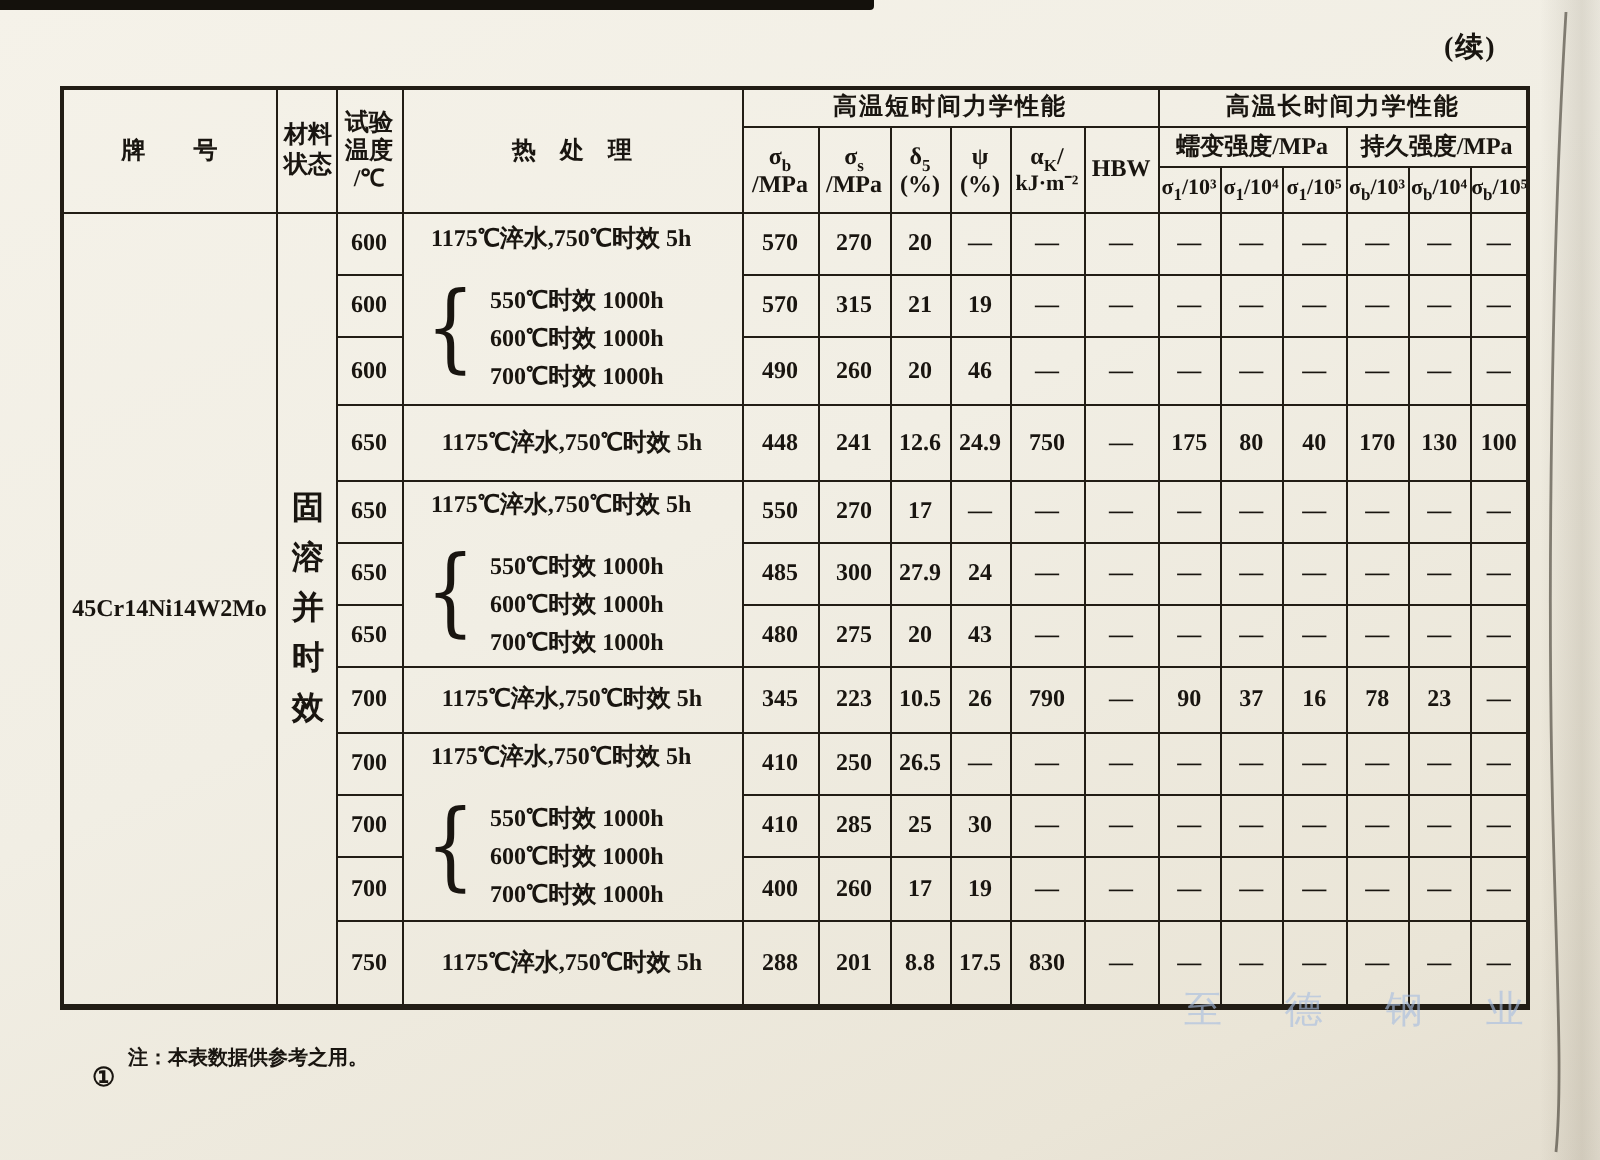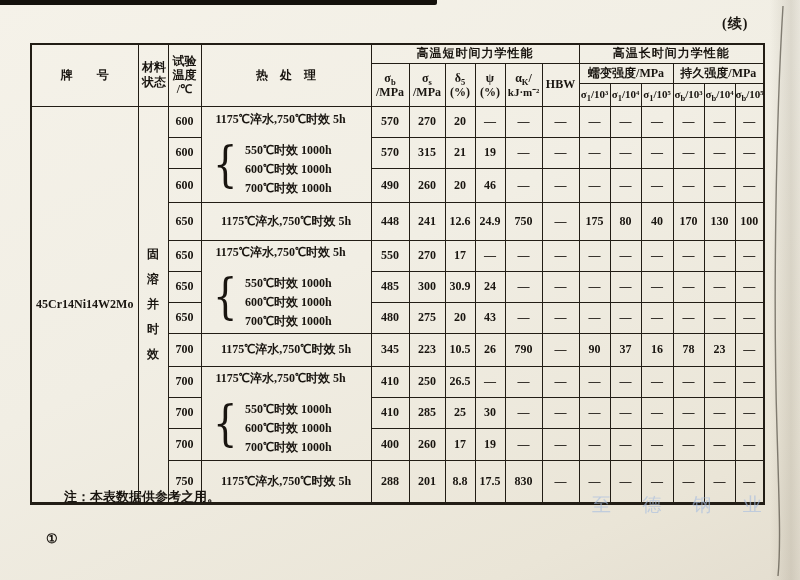--- a/index.html
+++ b/index.html
@@ -15,30 +15,30 @@
   .cont-mark{position:absolute;left:722px;top:15px;font-size:14px;font-weight:bold;letter-spacing:1px;}
 
   table.props{position:absolute;left:30px;top:43px;width:733px;border-collapse:collapse;table-layout:fixed;
     border:2px solid #221d15;border-bottom-width:3px;}
   table.props td{border:1px solid #221d15;padding:0;text-align:center;vertical-align:middle;
     font-size:12px;font-weight:bold;line-height:1.25;color:#191510;overflow:hidden;}
   .hline{line-height:14px;}
   td sub{font-size:8.5px;line-height:0;}
   .grp{letter-spacing:1px;}
   .state-inner{width:26px;margin:0 auto;word-break:break-all;line-height:15px;text-align:right;}
-  .state-cell-inner{width:14px;margin:0 auto;word-break:break-all;line-height:25px;font-size:12px;font-family:Liberation Serif, serif;}
+  .state-cell-inner{width:14px;margin:0 auto;word-break:break-all;line-height:25px;font-size:16px;font-family:Liberation Serif, serif;}
   .treat-cell{text-align:center;}
   .treat-single{text-align:center;}
   .treat-base{text-align:left;padding-left:14px;line-height:19px;}
   .brace-row{display:flex;align-items:center;padding-left:11px;}
   .brace{font-size:48px;font-weight:400;line-height:58px;transform:scaleX(.8);transform-origin:left center;
     font-family:"DejaVu Serif", serif;}
   .brace-lines{text-align:left;padding-left:2px;margin-top:12px;}
   .brace-lines div{line-height:19px;white-space:nowrap;}
-  .note1{position:absolute;left:64px;top:488px;font-size:13px;font-weight:bold;}
+  .note1{position:absolute;left:64px;top:522px;font-size:10px;font-weight:bold;}
   .note2-mark{position:absolute;left:46px;top:531px;font-size:13px;font-weight:bold;}
   .note2{position:absolute;left:72px;top:531px;font-size:13px;font-weight:bold;}
   .wm1{position:absolute;left:592px;top:492px;font-size:19px;letter-spacing:13px;color:rgba(166,189,224,.62);
     font-family:"Liberation Sans", sans-serif;white-space:nowrap;}
   .wm2{position:absolute;left:548px;top:535px;font-size:24px;letter-spacing:3px;color:rgba(140,175,224,.68);
     font-family:"Liberation Sans", sans-serif;white-space:nowrap;}
 </style>
 </head>
 <body>
 
@@ -229,21 +229,21 @@
           <td class="val-cell">—</td>
           <td class="val-cell">—</td>
           <td class="val-cell">—</td>
           <td class="val-cell">—</td>
           <td class="val-cell">—</td>
         </tr>
         <tr style="height: 31px;">
           <td class="temp-cell">650</td>
           <td class="val-cell">485</td>
           <td class="val-cell">300</td>
-          <td class="val-cell">30.9</td>
+          <td class="val-cell">27.9</td>
           <td class="val-cell">24</td>
           <td class="val-cell">—</td>
           <td class="val-cell">—</td>
           <td class="val-cell">—</td>
           <td class="val-cell">—</td>
           <td class="val-cell">—</td>
           <td class="val-cell">—</td>
           <td class="val-cell">—</td>
           <td class="val-cell">—</td>
         </tr>

